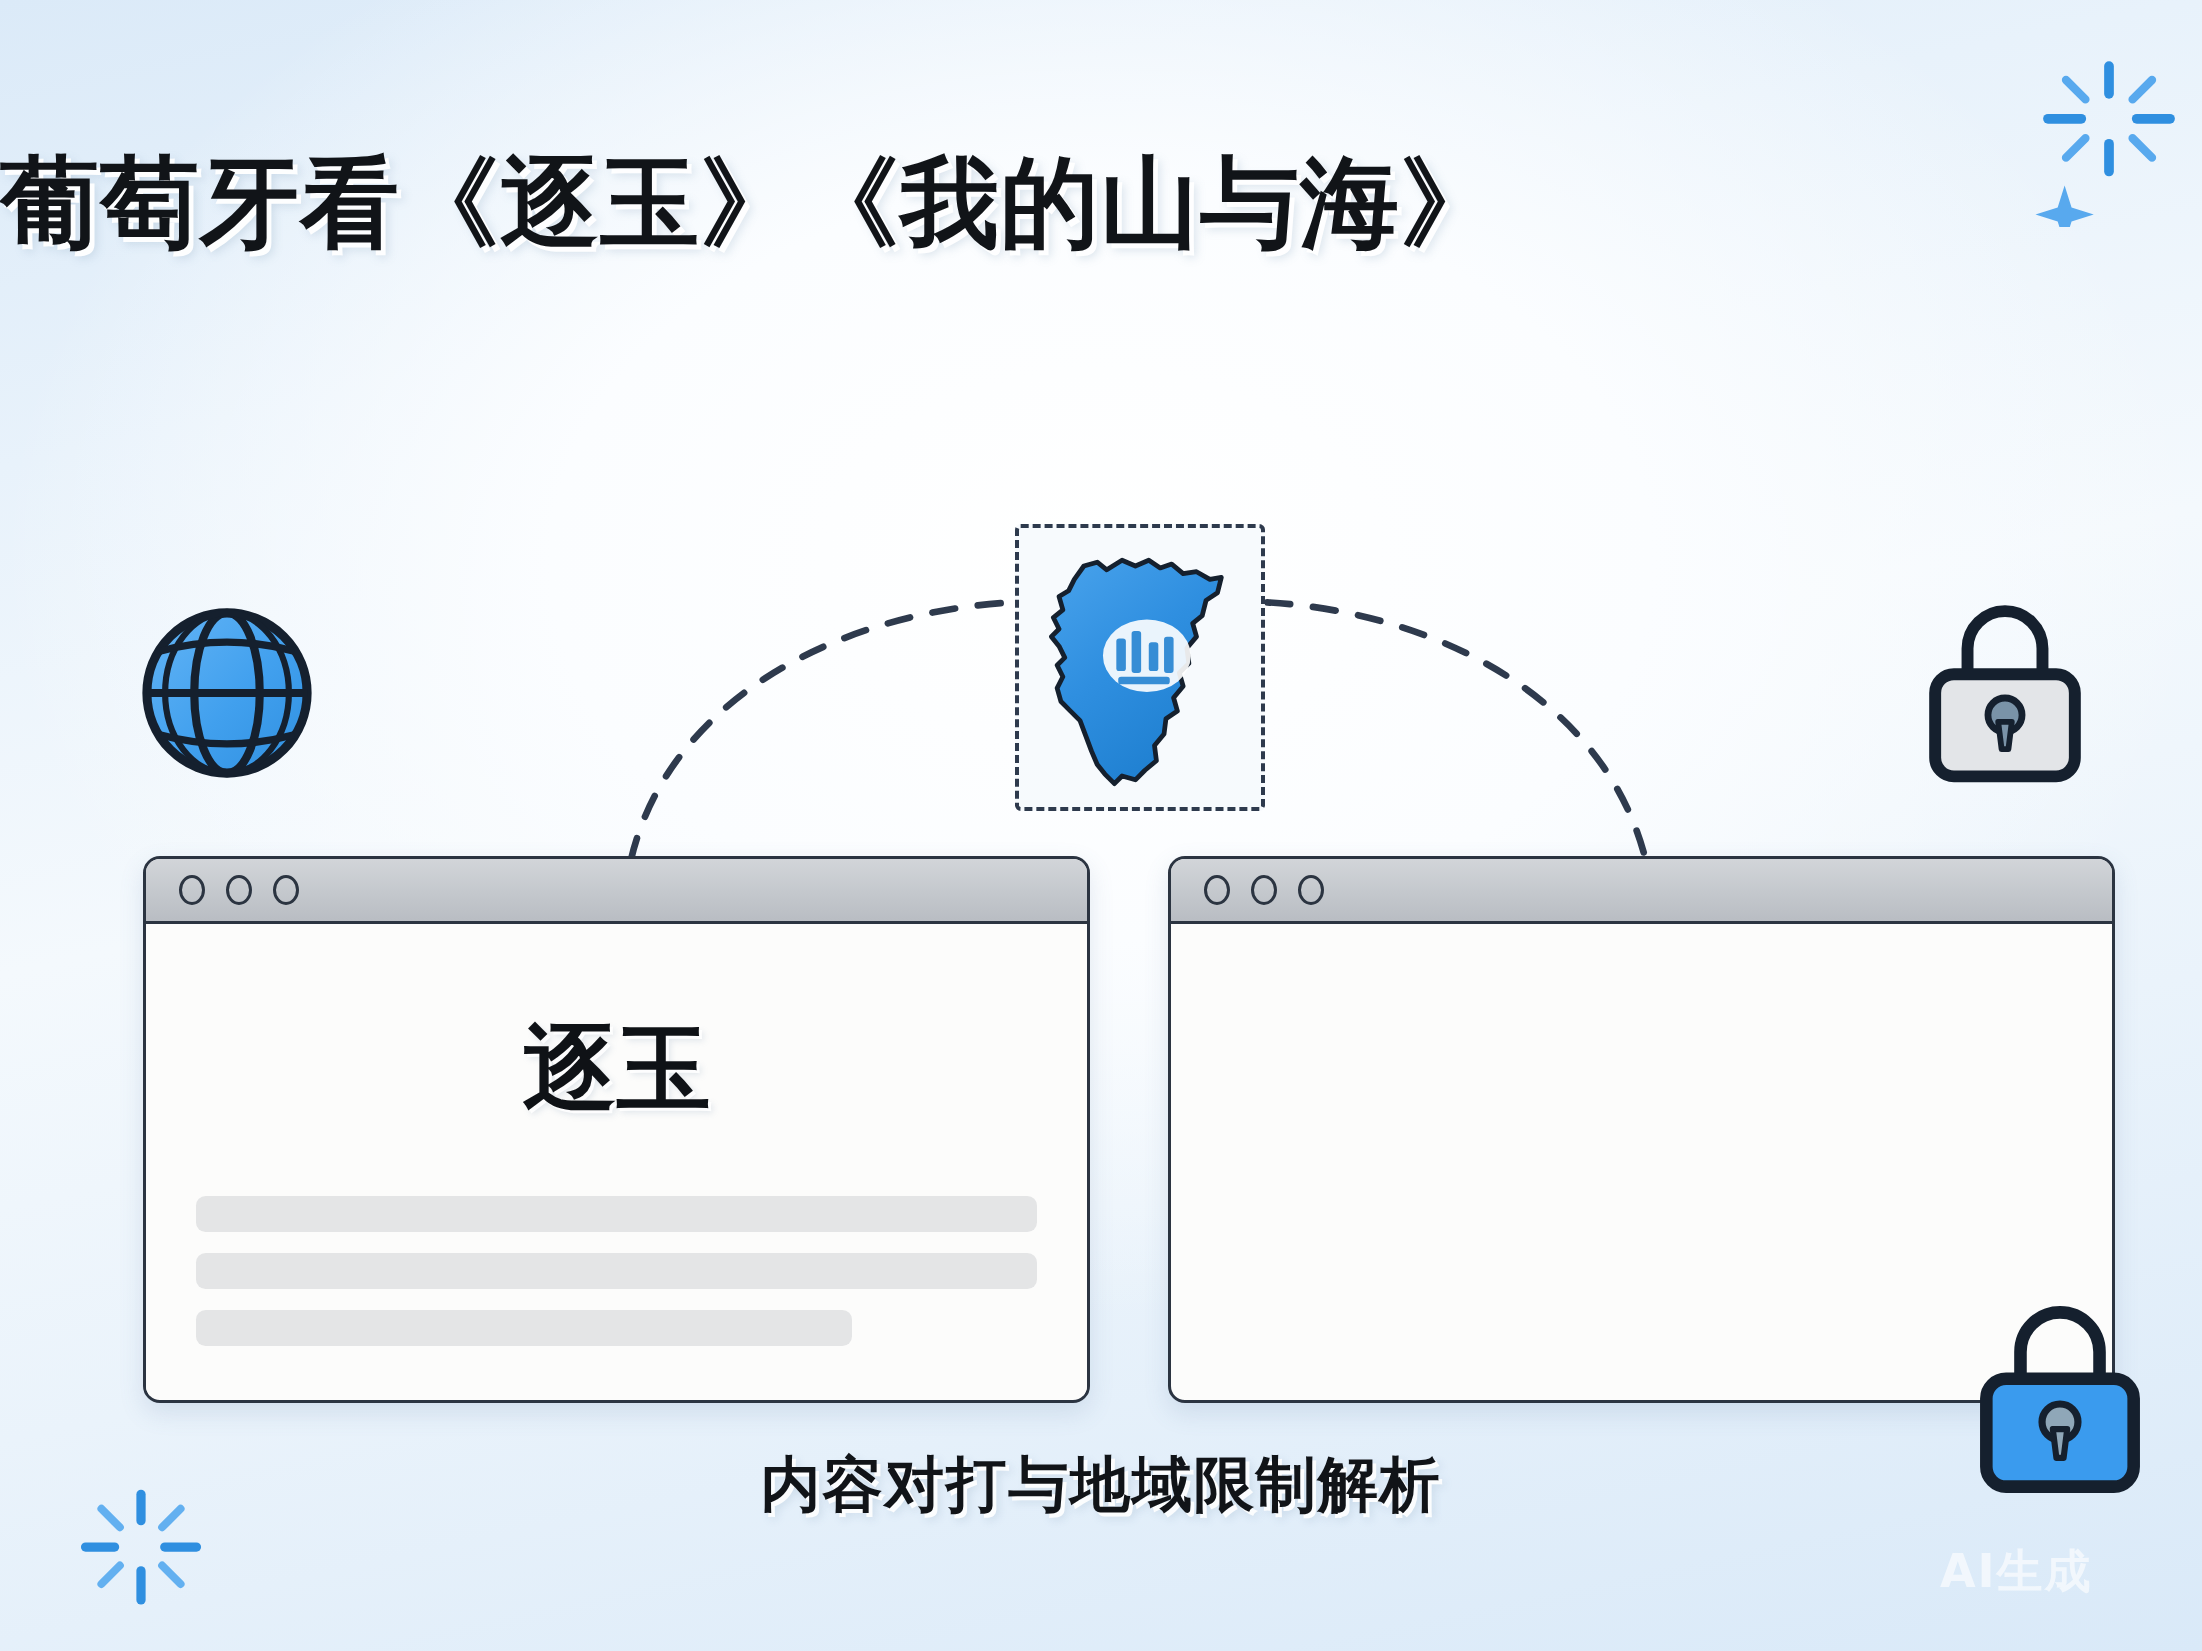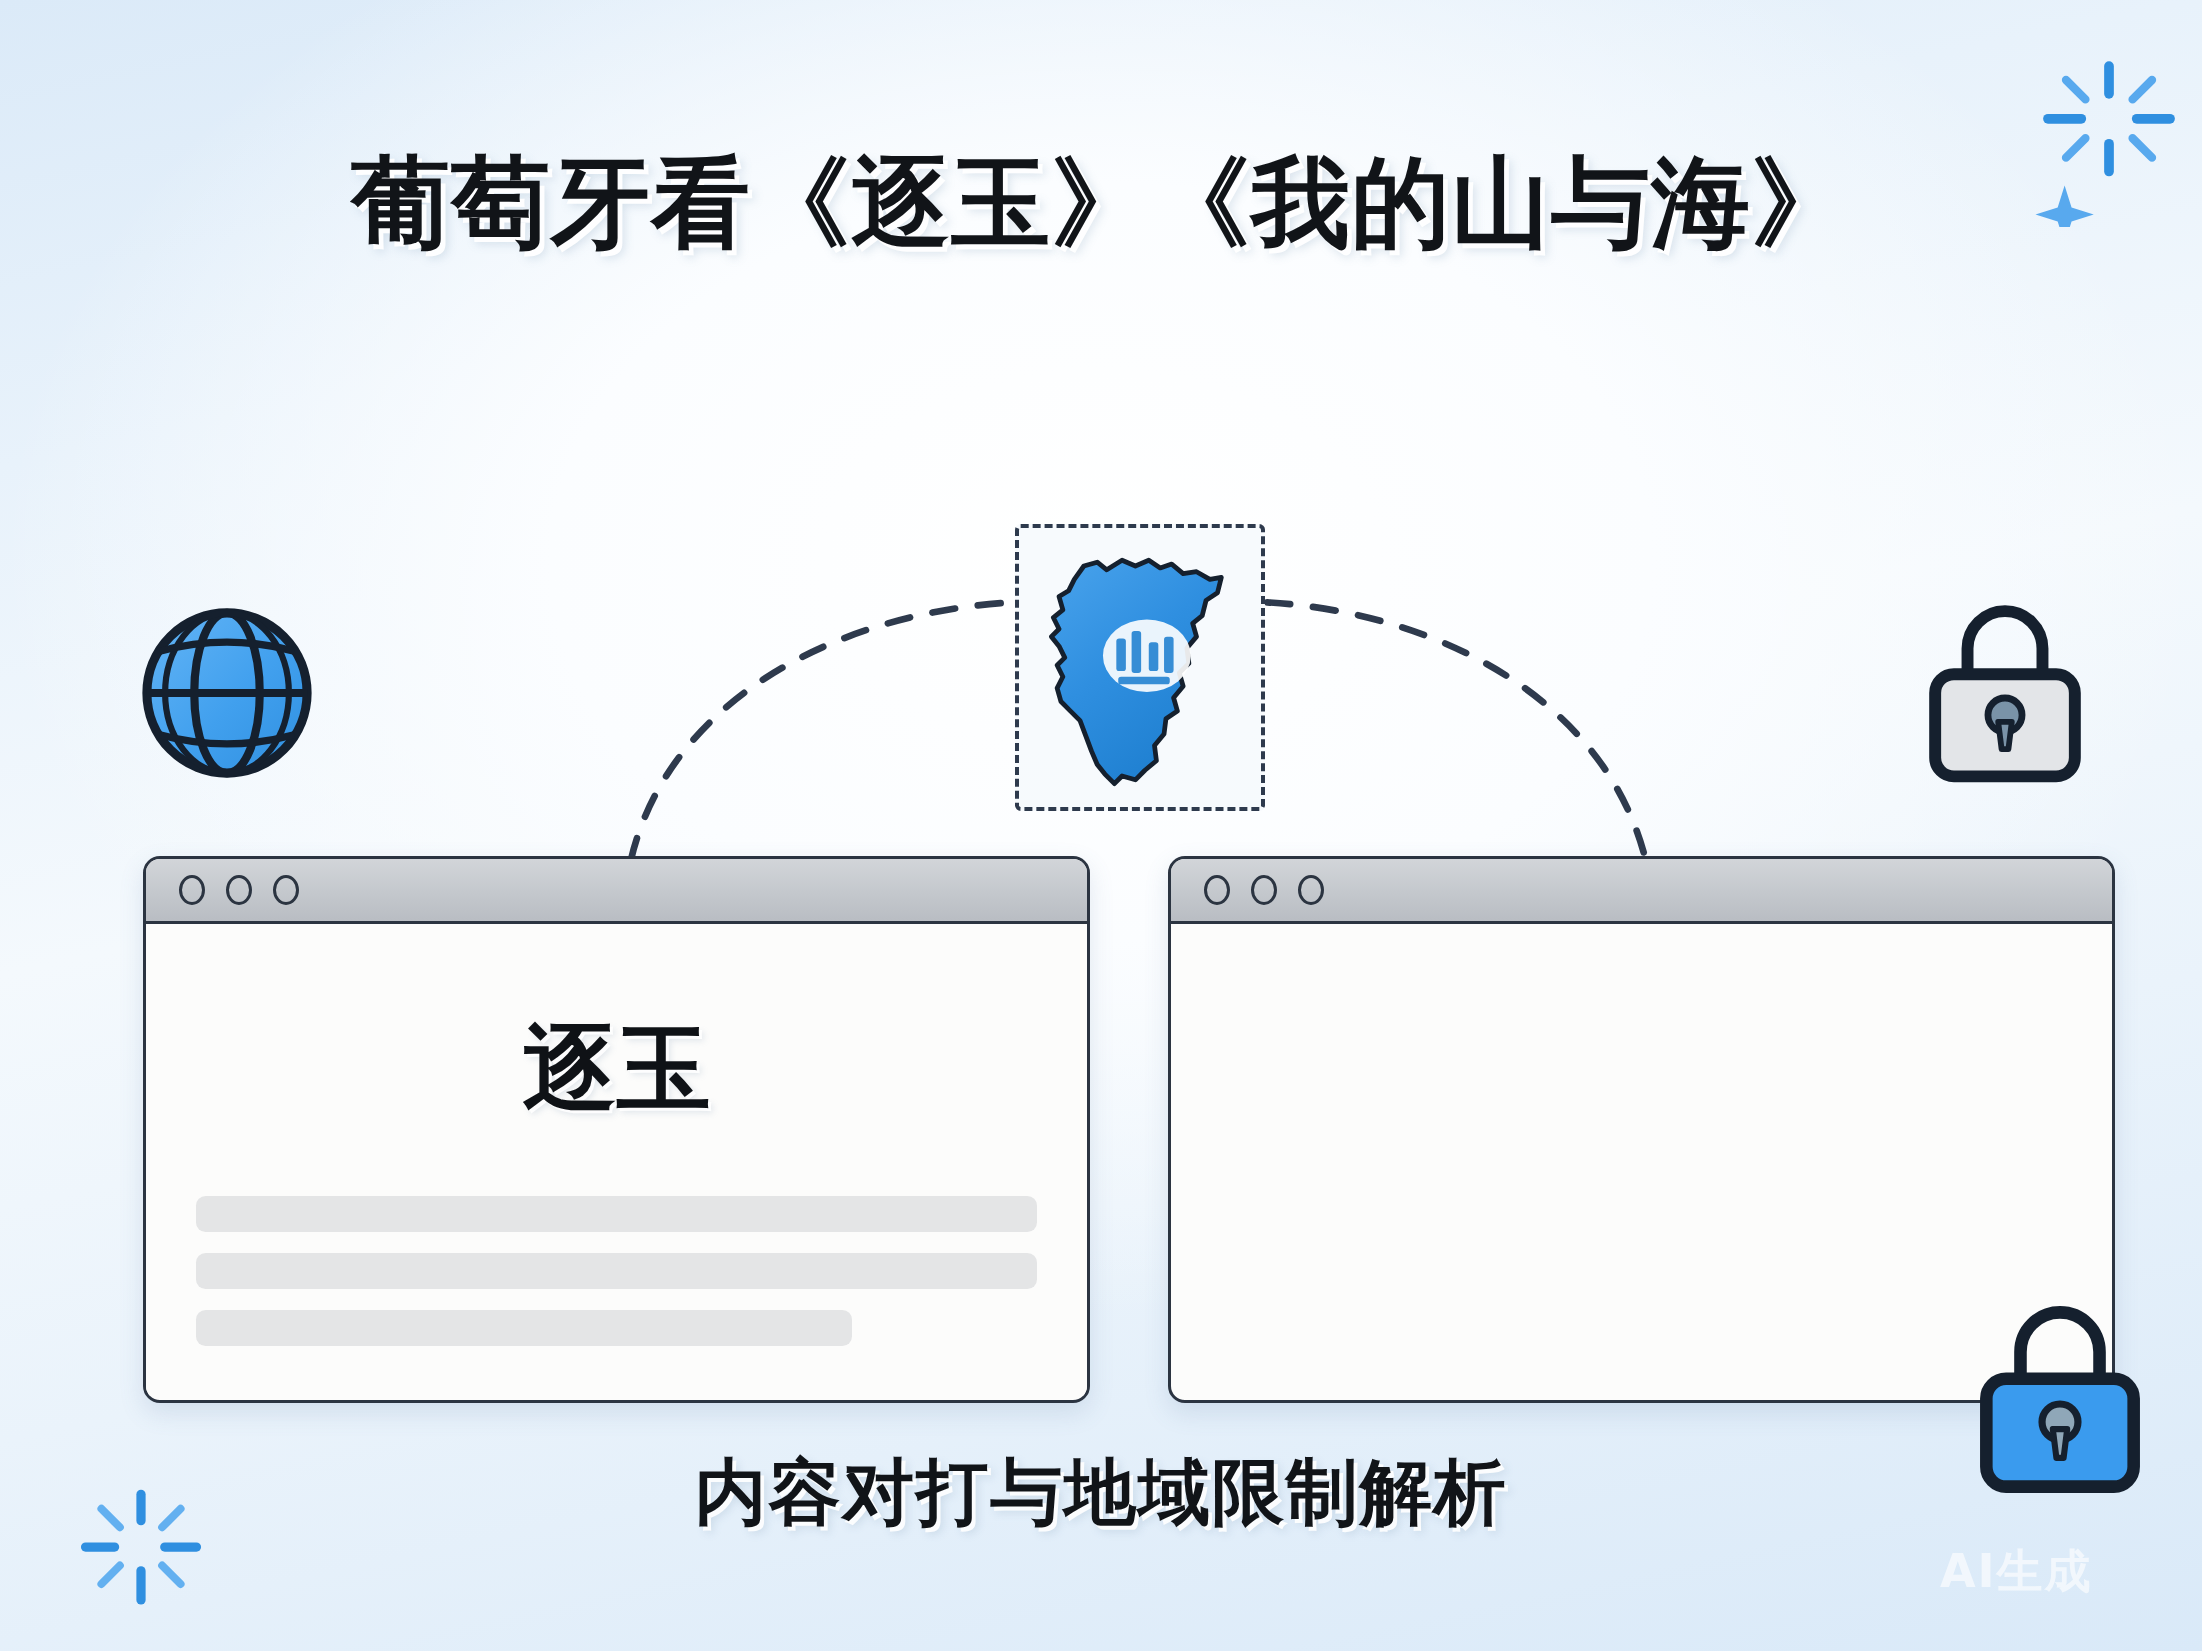--- a/index.html
+++ b/index.html
@@ -10,21 +10,21 @@
   }
   .canvas{
     position:relative;width:2202px;height:1652px;
     background:
       radial-gradient(ellipse 1529px 1051px at 50% 34%, #ffffff 0%, #fbfdff 36%, rgba(255,255,255,0) 72%),
       linear-gradient(168deg,#dbeaf8 0%,#e8f2fb 22%,#f4f9fd 46%,#eaf3fb 68%,#d9e9f8 100%);
   }
   
   .title-block{
     position:absolute;left:0;right:0;top:143px;
-    text-align:center;
+    text-align:left;
   }
   .title-line{
     font-family:"DejaVu Sans","Liberation Sans",sans-serif;
     font-weight:700;
     font-size:99px;
     line-height:1.22;
     color:#111418;
     letter-spacing:1px;
     text-shadow:4.8px 4.8px 0 rgba(255,255,255,.95), 6.7px 6.7px 9.6px rgba(120,150,180,.25);
     white-space:nowrap;
@@ -85,21 +85,21 @@
   }
   .win-left .show-title{font-size:94px;margin-top:82px;}
   .win-right .show-title{font-size:94px;margin-top:82px;}
   .skeletons{margin-top:auto;padding-bottom:50px;}
   .sk{height:36px;border-radius:9.6px;background:#e4e5e6;margin-bottom:21px;}
   .sk:last-child{margin-bottom:0;}
   
   .caption{
     position:absolute;left:0;right:0;top:1445px;text-align:center;
     font-family:"DejaVu Sans","Liberation Sans",sans-serif;
-    font-weight:700;font-size:72px;color:#111418;
+    font-weight:700;font-size:60px;color:#111418;
     text-shadow:3.8px 3.8px 0 rgba(255,255,255,.9), 5.7px 5.7px 8.6px rgba(120,150,180,.24);
     letter-spacing:1.9px;white-space:nowrap;
   }
   
   .spark{position:absolute;}
   .spark-tr{left:2025px;top:55px;width:168px;height:172px;}
   .spark-bl{left:75px;top:1487px;width:132px;height:136px;}
   
   .watermark{
     position:absolute;left:1940px;top:1541px;

